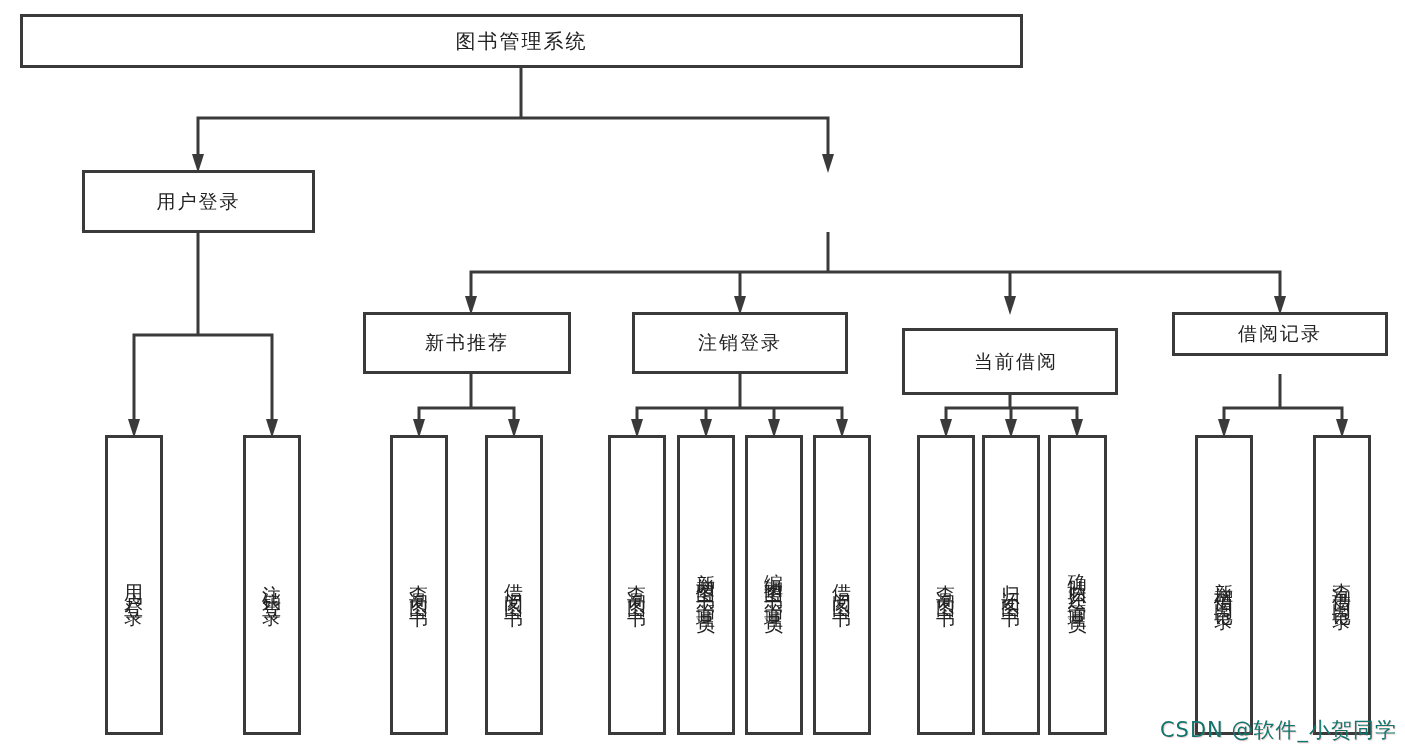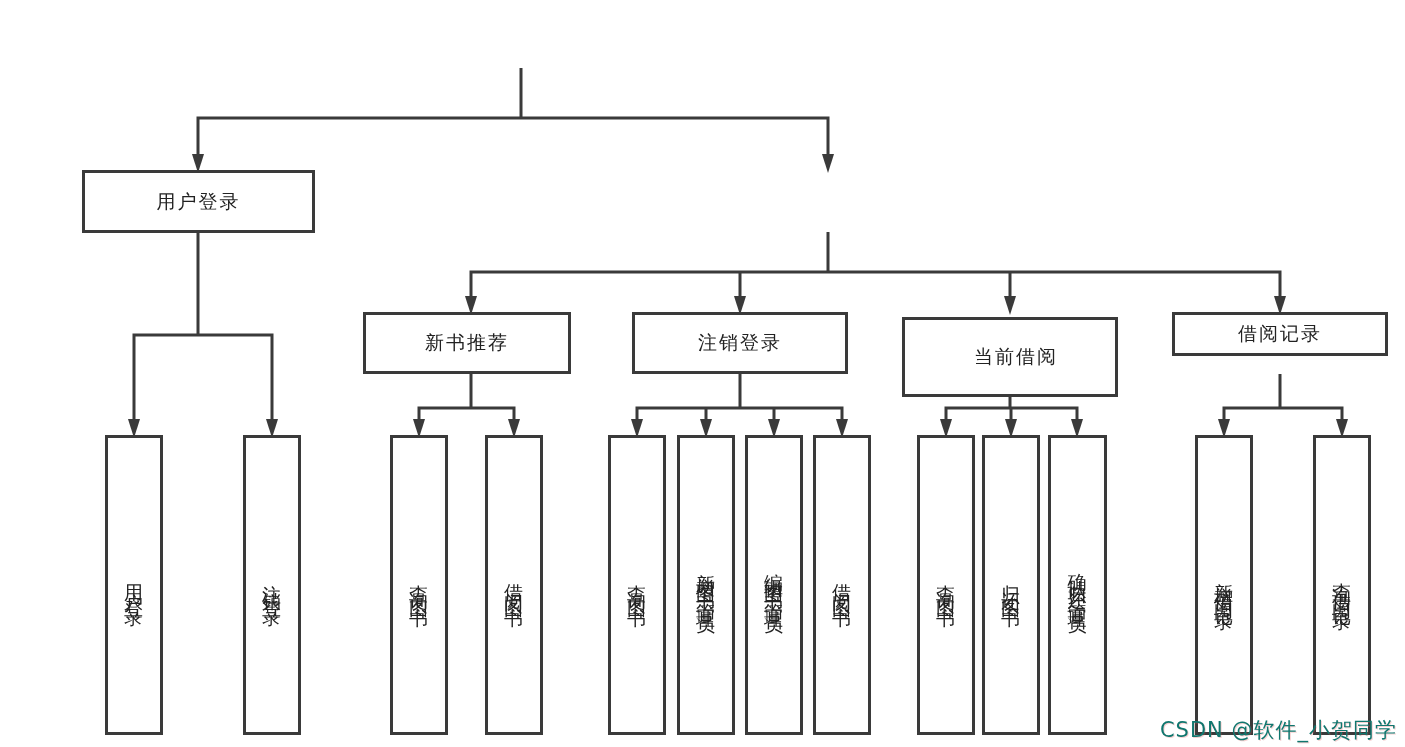--- a/index.html
+++ b/index.html
@@ -97,26 +97,27 @@
       <polygon points="768,419 780,419 774,438"></polygon>
       <polygon points="836,419 848,419 842,438"></polygon>
       <polygon points="940,419 952,419 946,438"></polygon>
       <polygon points="1005,419 1017,419 1011,438"></polygon>
       <polygon points="1071,419 1083,419 1077,438"></polygon>
       <polygon points="1218,419 1230,419 1224,438"></polygon>
       <polygon points="1336,419 1348,419 1342,438"></polygon>
     </g>
   </svg>
 
+  <div class="node hbox root-box" style="left:20px; top:14px; width:1003px; height:54px;">图书管理系统</div>
 
   <div class="node hbox" style="left:82px; top:170px; width:233px; height:63px;">用户登录</div>
 
   <div class="node hbox" style="left:363px; top:312px; width:208px; height:62px;">新书推荐</div>
   <div class="node hbox" style="left:632px; top:312px; width:216px; height:62px;">注销登录</div>
-  <div class="node hbox" style="left:902px; top:317px; width:216px; height:80px;padding-left:12px;">当前借阅</div>
+  <div class="node hbox" style="left:902px; top:328px; width:216px; height:67px;padding-left:12px;">当前借阅</div>
   <div class="node hbox" style="left:1172px; top:312px; width:216px; height:44px;">借阅记录</div>
 
   <div class="node vbox" style="left:105px; top:435px; width:58px; height:300px;">用户登录</div>
   <div class="node vbox" style="left:243px; top:435px; width:58px; height:300px;">注销登录</div>
 
   <div class="node vbox" style="left:390px; top:435px; width:58px; height:300px;">查询图书</div>
   <div class="node vbox" style="left:485px; top:435px; width:58px; height:300px;">借阅图书</div>
 
   <div class="node vbox" style="left:608px; top:435px; width:58px; height:300px;">查询图书</div>
   <div class="node vbox" style="left:677px; top:435px; width:58px; height:300px; letter-spacing:6px;">新增图书（管理员）</div>

